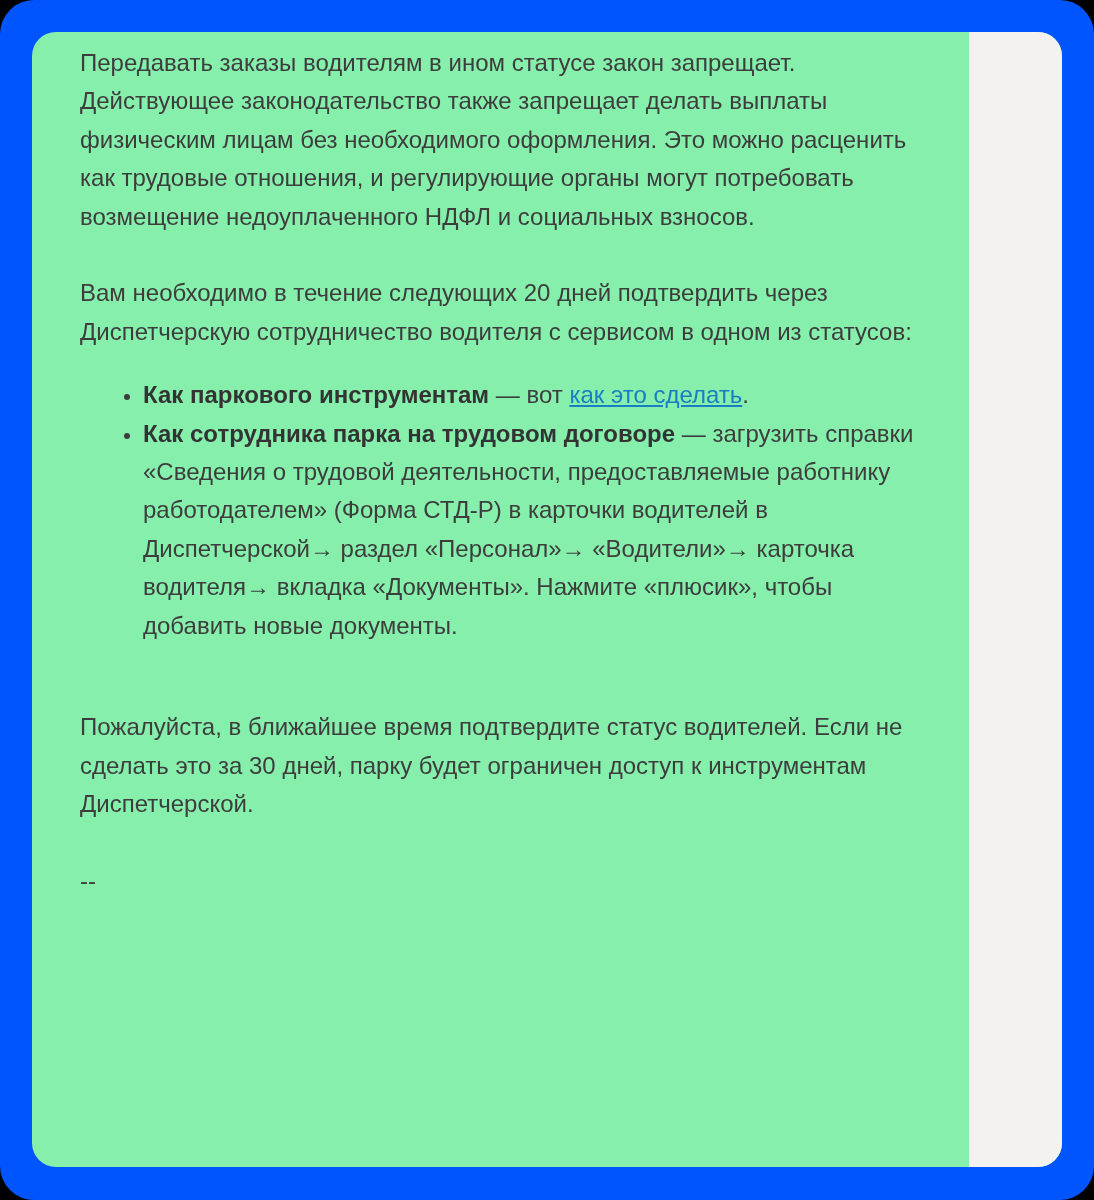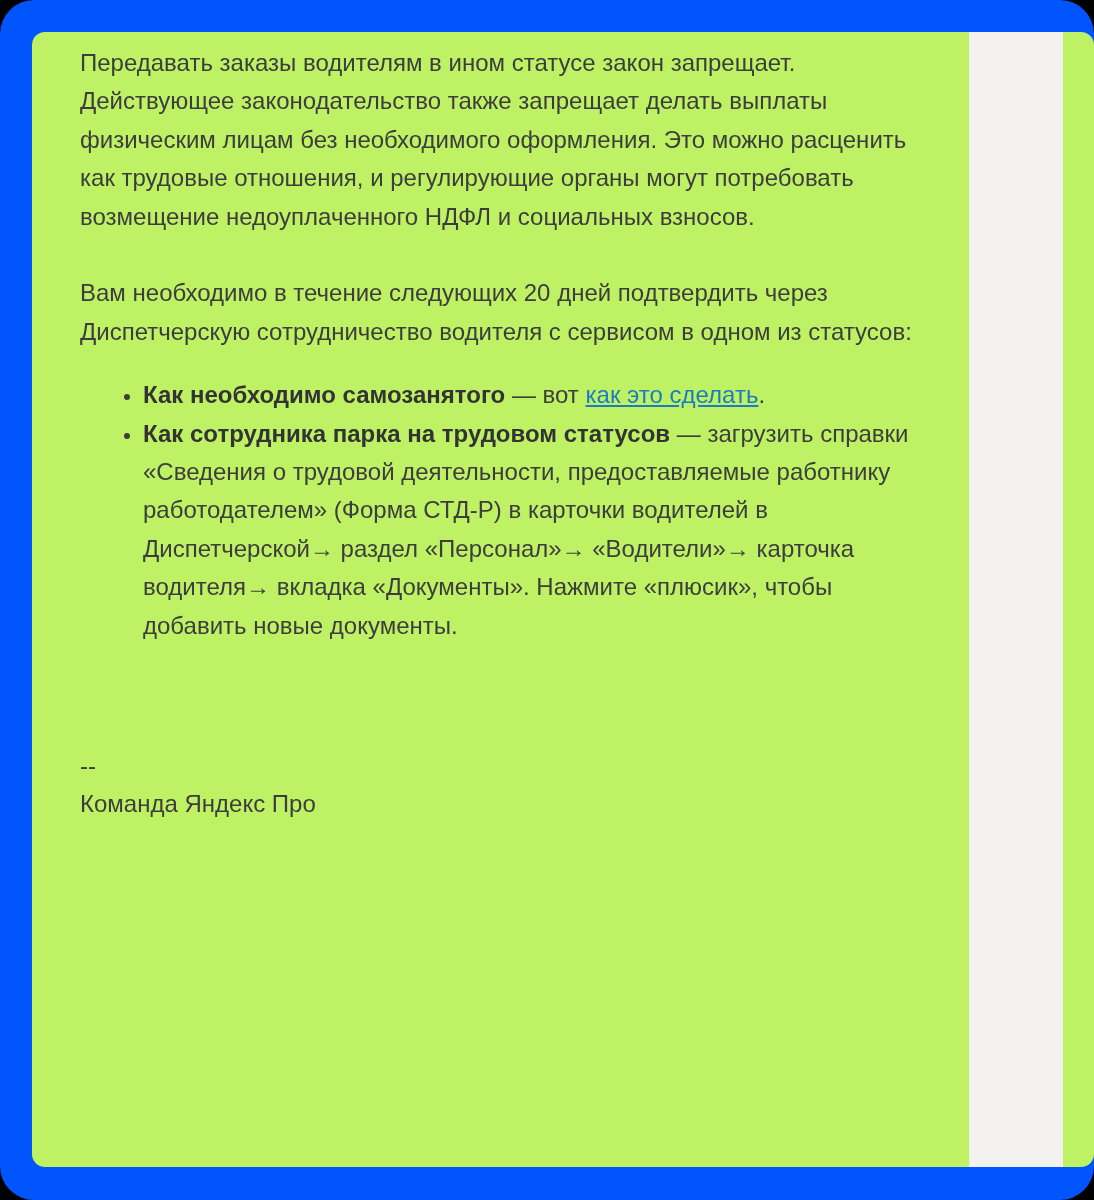--- a/index.html
+++ b/index.html
@@ -10,24 +10,23 @@
   }
   .frame {
     position: absolute; left: 0; top: 0;
     width: 1094px; height: 1200px;
     background: #0055ff;
     border-radius: 34px;
   }
   .card {
     position: absolute; left: 32px; top: 32px;
     width: 1030px; height: 1135px;
-    background: #bef264;
-    border-radius: 13px;
+    background: #86efac;
+    border-radius: 24px;
     overflow: hidden;
-    padding-left: 32px;
   }
   .side-strip {
     position: absolute; left: 937px; top: 0;
     width: 93px; height: 100%;
     background: #f3f2f0;
     border-left: 1px solid #eeedeb;
   }
   .content {
     position: absolute; left: 48px; top: 12px;
     width: 840px;
@@ -50,25 +49,25 @@
   <div class="card">
     <div class="side-strip"></div>
 
     <div class="content">
       <p>Передавать заказы водителям в ином статусе закон запрещает. Действующее законодательство также запрещает делать выплаты физическим лицам без необходимого оформления. Это можно расценить как трудовые отношения, и регулирующие органы могут потребовать возмещение недоуплаченного НДФЛ и социальных взносов.</p>
       <div class="gap"></div>
 
       <p>Вам необходимо в течение следующих 20 дней подтвердить через Диспетчерскую сотрудничество водителя с сервисом в одном из статусов:</p>
 
       <ul>
-        <li><b>Как необходимо самозанятого</b><span> — вот </span><a href="#">как это сделать</a><span>.</span></li>
-        <li><b>Как сотрудника парка на трудовом статусов</b><span> — загрузить справки «Сведения о трудовой деятельности, предоставляемые работнику работодателем» (Форма СТД-Р) в карточки водителей в Диспетчерской→ раздел «Персонал»→ «Водители»→ карточка водителя→ вкладка «Документы». Нажмите «плюсик», чтобы добавить новые документы.</span></li>
+        <li><b>Как паркового инструментам</b><span> — вот </span><a href="#">как это сделать</a><span>.</span></li>
+        <li><b>Как сотрудника парка на трудовом договоре</b><span> — загрузить справки «Сведения о трудовой деятельности, предоставляемые работнику работодателем» (Форма СТД-Р) в карточки водителей в Диспетчерской→ раздел «Персонал»→ «Водители»→ карточка водителя→ вкладка «Документы». Нажмите «плюсик», чтобы добавить новые документы.</span></li>
       </ul>
 
       <div class="gap"></div>
 
+      <p>Пожалуйста, в ближайшее время подтвердите статус водителей. Если не сделать это за 30 дней, парку будет ограничен доступ к инструментам Диспетчерской.</p>
       <div class="gap"></div>
 
       <p>--</p>
-      <p>Команда Яндекс Про</p>
     </div>
   </div>
 </div>
 
 </body></html>

